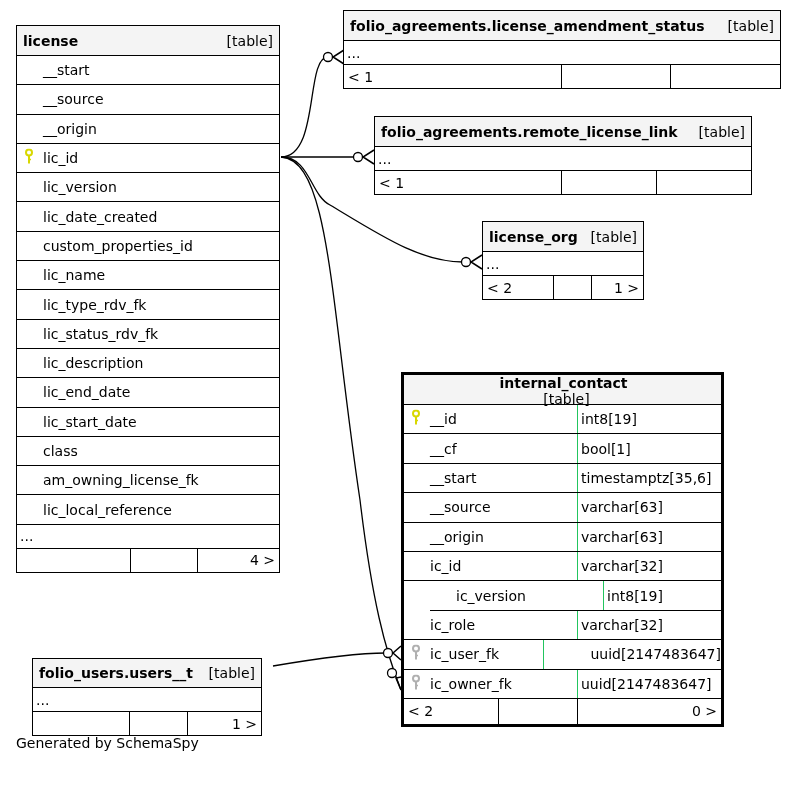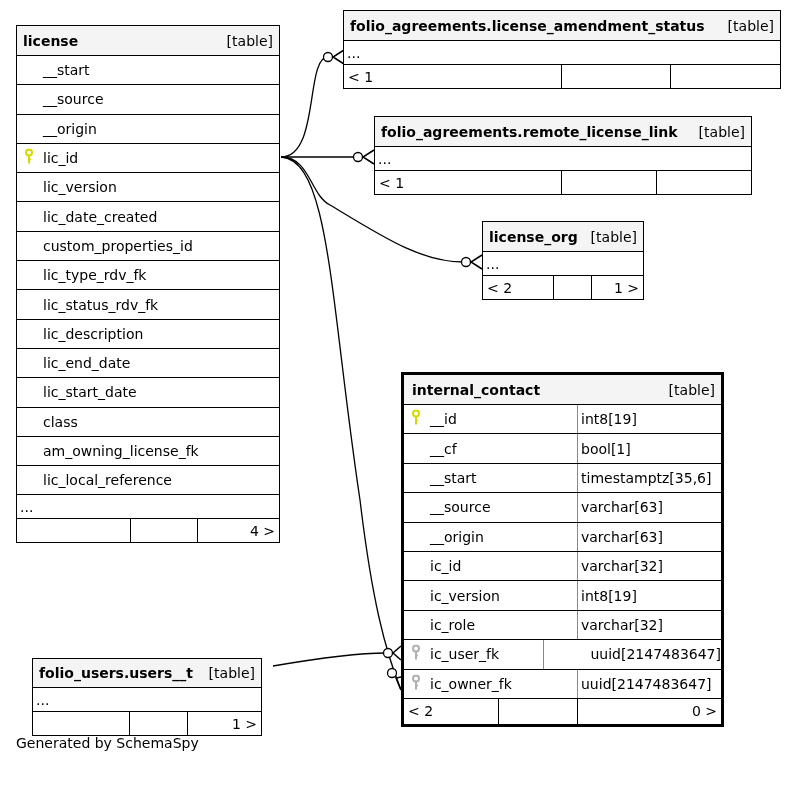--- a/index.html
+++ b/index.html
@@ -78,20 +78,23 @@
       <div class="row" style="height: 29.3px;">
         <span class="col">lic_version</span>
       </div>
       <div class="row" style="height: 29.3px;">
         <span class="col">lic_date_created</span>
       </div>
       <div class="row" style="height: 29.3px;">
         <span class="col">custom_properties_id</span>
       </div>
       <div class="row" style="height: 29.3px;">
+        <span class="col">lic_name</span>
+      </div>
+      <div class="row" style="height: 29.3px;">
         <span class="col">lic_type_rdv_fk</span>
       </div>
       <div class="row" style="height: 29.3px;">
         <span class="col">lic_status_rdv_fk</span>
       </div>
       <div class="row" style="height: 29.3px;">
         <span class="col">lic_description</span>
       </div>
       <div class="row" style="height: 29.3px;">
         <span class="col">lic_end_date</span>
@@ -150,21 +153,21 @@
   </div>
   <div class="more" style="height:24px;">...</div>
   <div class="foot" style="height:23px;">
     <div class="fc" style="width:71px;justify-content:flex-start;">&lt; 2</div>
     <div class="fc" style="width:38px;"></div>
     <div class="fc" style="flex:1;">1 &gt;</div>
   </div>
 </div>
 
 <div class="tbl focus twocol" style="left:401px;top:372px;width:323px;">
-  <div class="hdr" style="height:30px;padding:0 6px 0 8px;">
+  <div class="hdr" style="height:30px;padding:0 6px 0 8px;flex-direction:column;">
     <span class="nm">internal_contact</span>
     <span class="tag">[table]</span>
   </div>
   <div id="ic-cols">
       <div class="row" style="height: 29.4px;">
         <div class="cname">
           <span class="key"><svg width="8" height="16" viewBox="0 0 8 16">
               <circle cx="4" cy="4" r="3" fill="none" stroke="#d8d800" stroke-width="2"></circle>
               <line x1="4" y1="7" x2="4" y2="15" stroke="#d8d800" stroke-width="2"></line>
               <line x1="4" y1="11" x2="6" y2="11" stroke="#d8d800" stroke-width="1.5"></line>
@@ -196,21 +199,21 @@
           <span>__origin</span>
         </div>
         <span class="ctype">varchar[63]</span>
       </div>
       <div class="row" style="height: 29.4px;">
         <div class="cname">
           <span>ic_id</span>
         </div>
         <span class="ctype">varchar[32]</span>
       </div>
-      <div class="row" style="height: 29.4px;">
+      <div class="row" style="height: 29.4px; margin-left: 26px;">
         <div class="cname">
           <span>ic_version</span>
         </div>
         <span class="ctype">int8[19]</span>
       </div>
       <div class="row" style="height: 29.4px;">
         <div class="cname">
           <span>ic_role</span>
         </div>
         <span class="ctype">varchar[32]</span>

